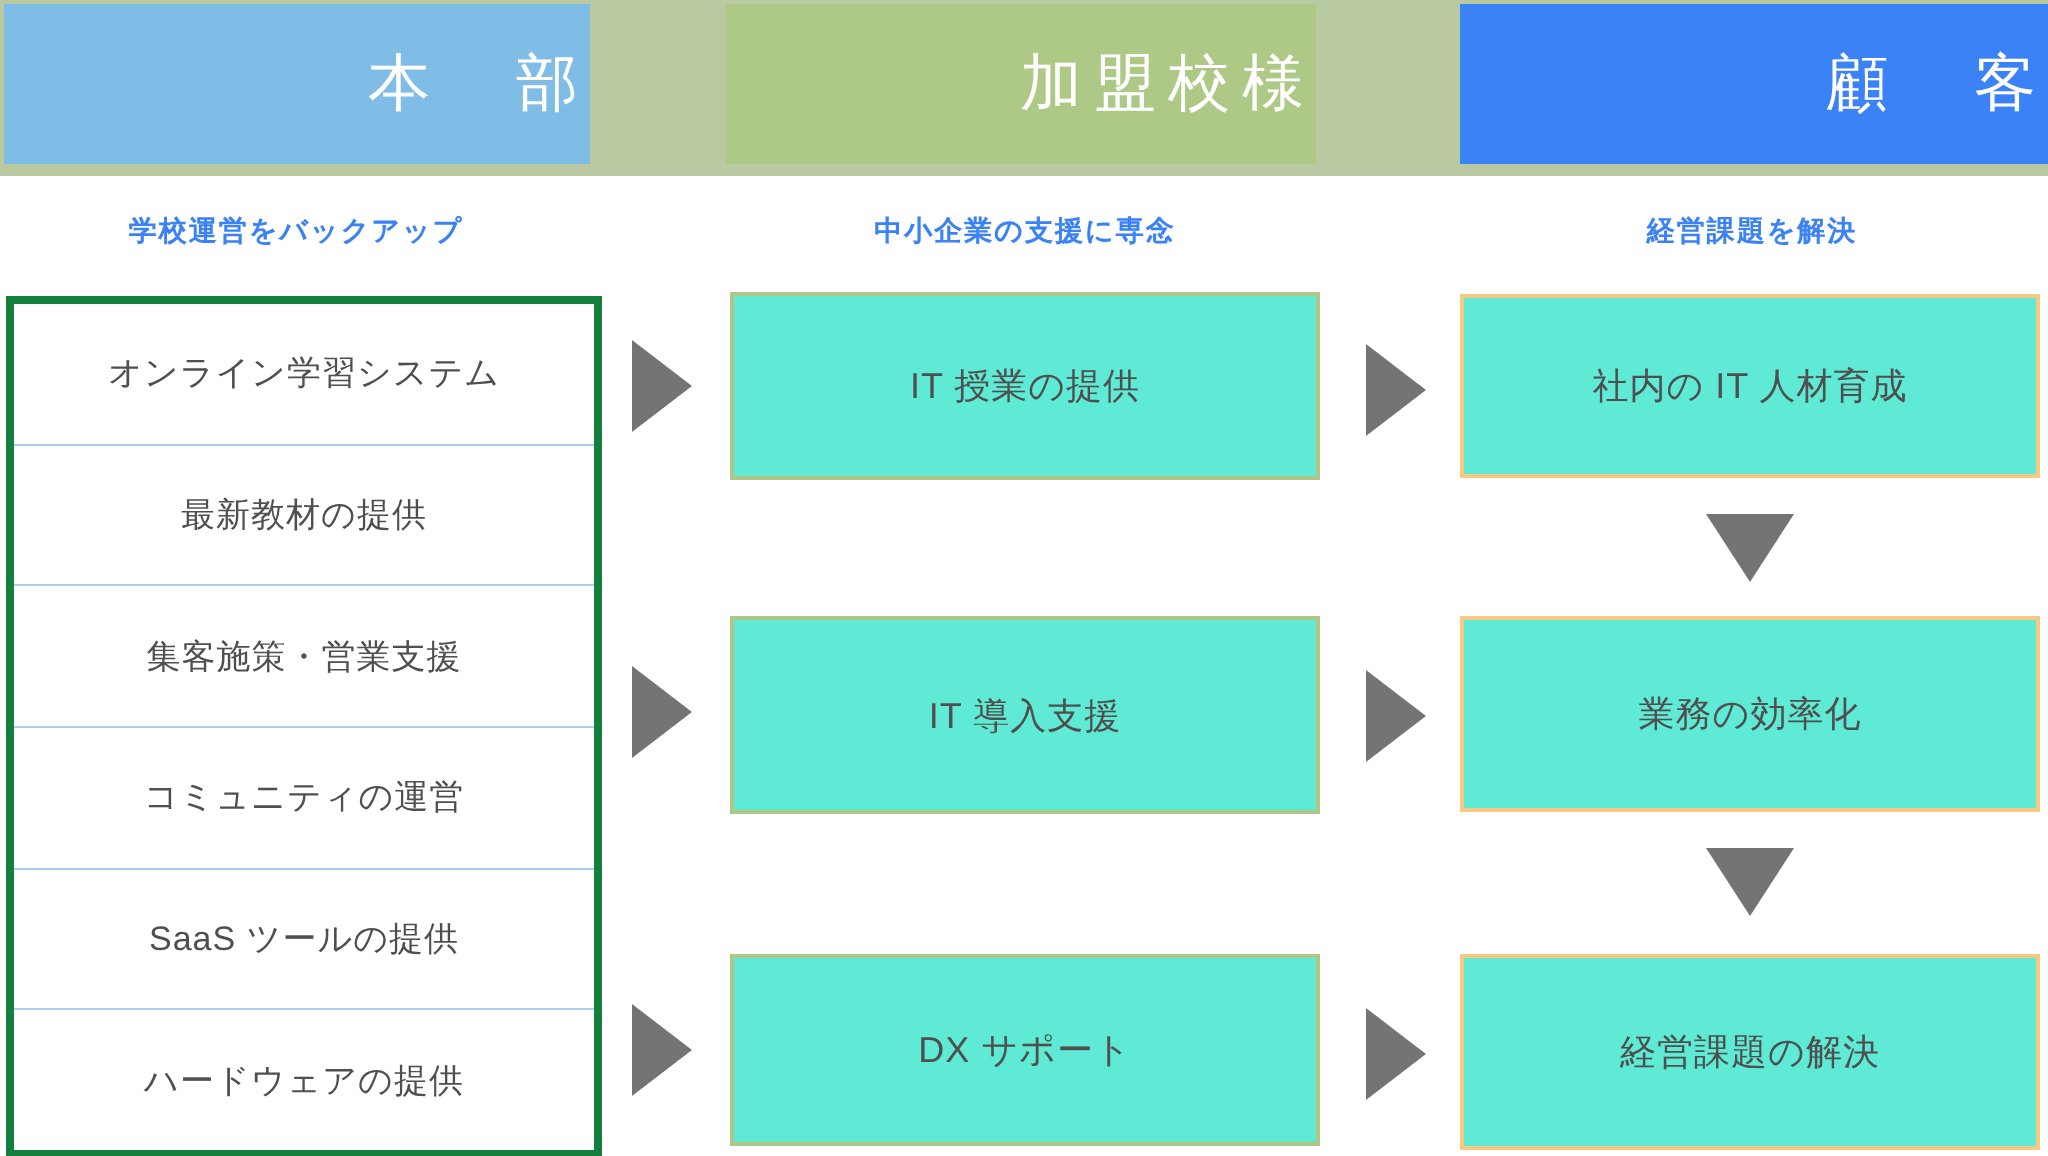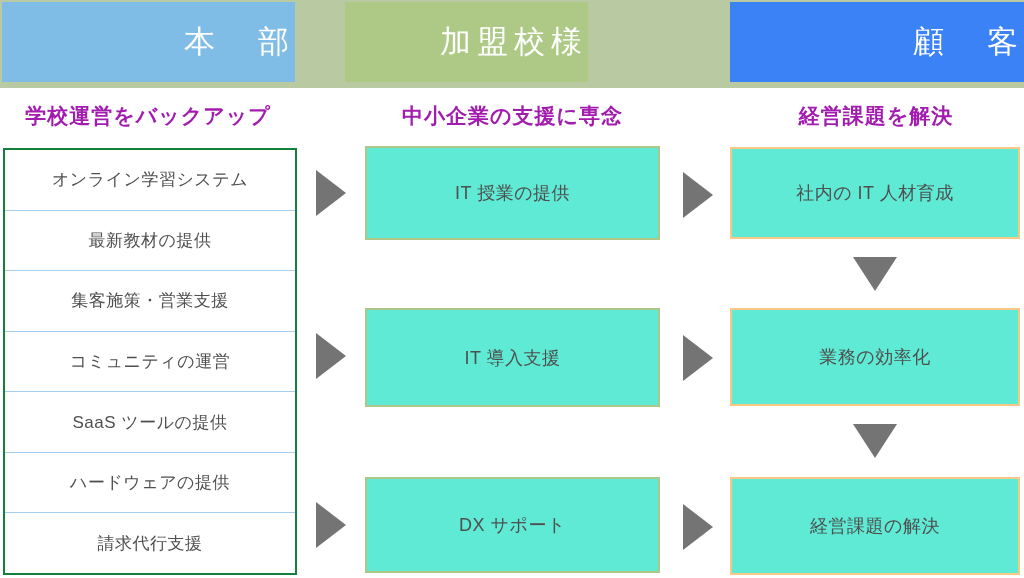--- a/index.html
+++ b/index.html
@@ -11,36 +11,36 @@
   }
   
   .band{position:absolute;left:0;top:0;width:1024px;height:88px;background:#b9c9a1;}
   
   .hdr{
     position:absolute;top:2px;height:80px;
     display:flex;align-items:center;justify-content:flex-end;
     color:#ffffff;font-size:31px;font-weight:500;letter-spacing:6px;
   }
   .hdr-honbu{left:2px;width:293px;background:#7fbde7;}
-  .hdr-kamei{left:345px;width:243px;background:#aec986;}
+  .hdr-kamei{left:363px;width:295px;background:#aec986;}
   .hdr-kokyaku{left:730px;width:294px;background:#3b82f6;}
   
   .subtitle{
     position:absolute;top:96px;height:40px;
     display:flex;align-items:center;justify-content:center;
-    font-size:21px;font-weight:700;color:#a21caf;letter-spacing:1px;
+    font-size:14px;font-weight:700;color:#3b82f6;letter-spacing:1px;
   }
   .sub-honbu{left:0;width:296px;}
   .sub-kamei{left:365px;width:295px;}
   .sub-kokyaku{left:730px;width:292px;}
   
   .list{
     position:absolute;left:3px;top:148px;width:290px;height:423px;
     display:flex;flex-direction:column;
-    border:2px solid #15803d;background:#ffffff;
+    border:4px solid #15803d;background:#ffffff;
   }
   .cell{
     flex:1;display:flex;align-items:center;justify-content:center;
     font-size:17px;color:#4f4f4f;border-bottom:1px solid #a6cdeb;
     letter-spacing:0.5px;
   }
   .cell:last-child{border-bottom:none;}
   
   .box{
     position:absolute;background:#5eead4;
@@ -100,21 +100,20 @@
   <div class="subtitle sub-kamei">中小企業の支援に専念</div>
   <div class="subtitle sub-kokyaku">経営課題を解決</div>
 
   <div class="list">
     <div class="cell">オンライン学習システム</div>
     <div class="cell">最新教材の提供</div>
     <div class="cell">集客施策・営業支援</div>
     <div class="cell">コミュニティの運営</div>
     <div class="cell">SaaS ツールの提供</div>
     <div class="cell">ハードウェアの提供</div>
-    <div class="cell">請求代行支援</div>
   </div>
 
   <div class="box box-green mid mid-1">IT 授業の提供</div>
   <div class="box box-green mid mid-2">IT 導入支援</div>
   <div class="box box-orange rgt rgt-1">社内の IT 人材育成</div>
 
   <div class="box box-green mid mid-3">DX サポート</div>
   <div class="box box-orange rgt rgt-3">経営課題の解決</div>
   <div class="box box-orange rgt rgt-2">業務の効率化</div>
 

